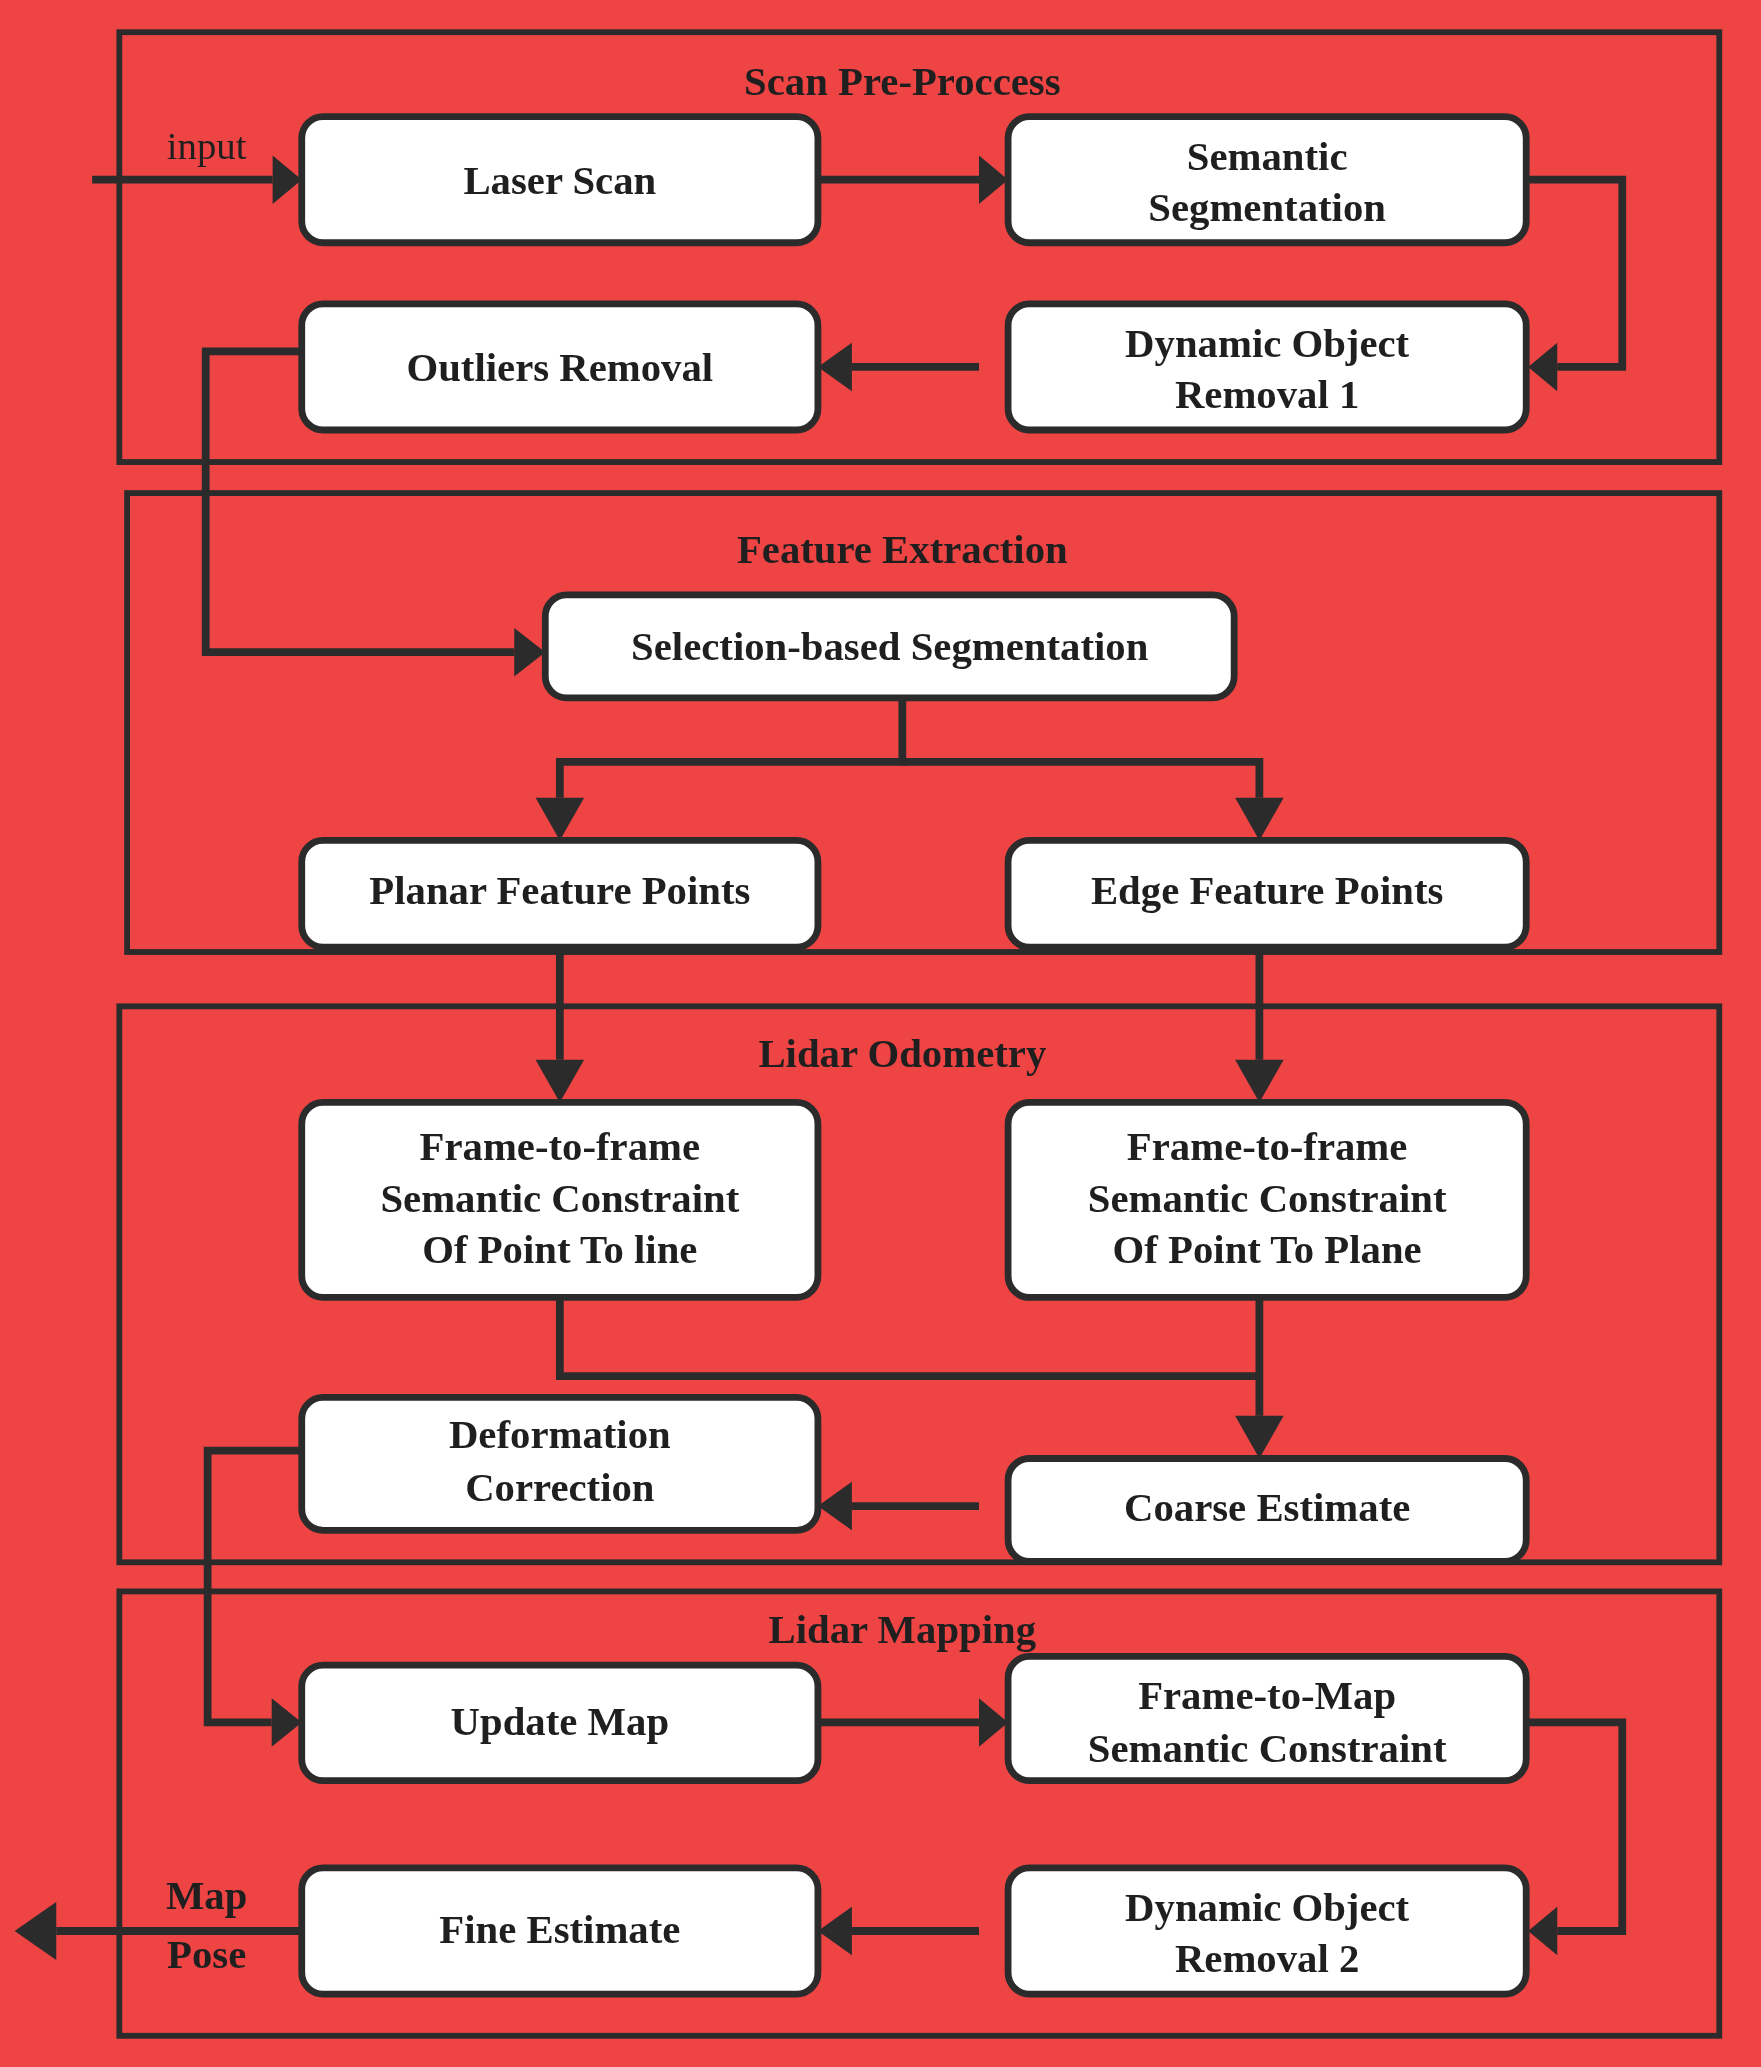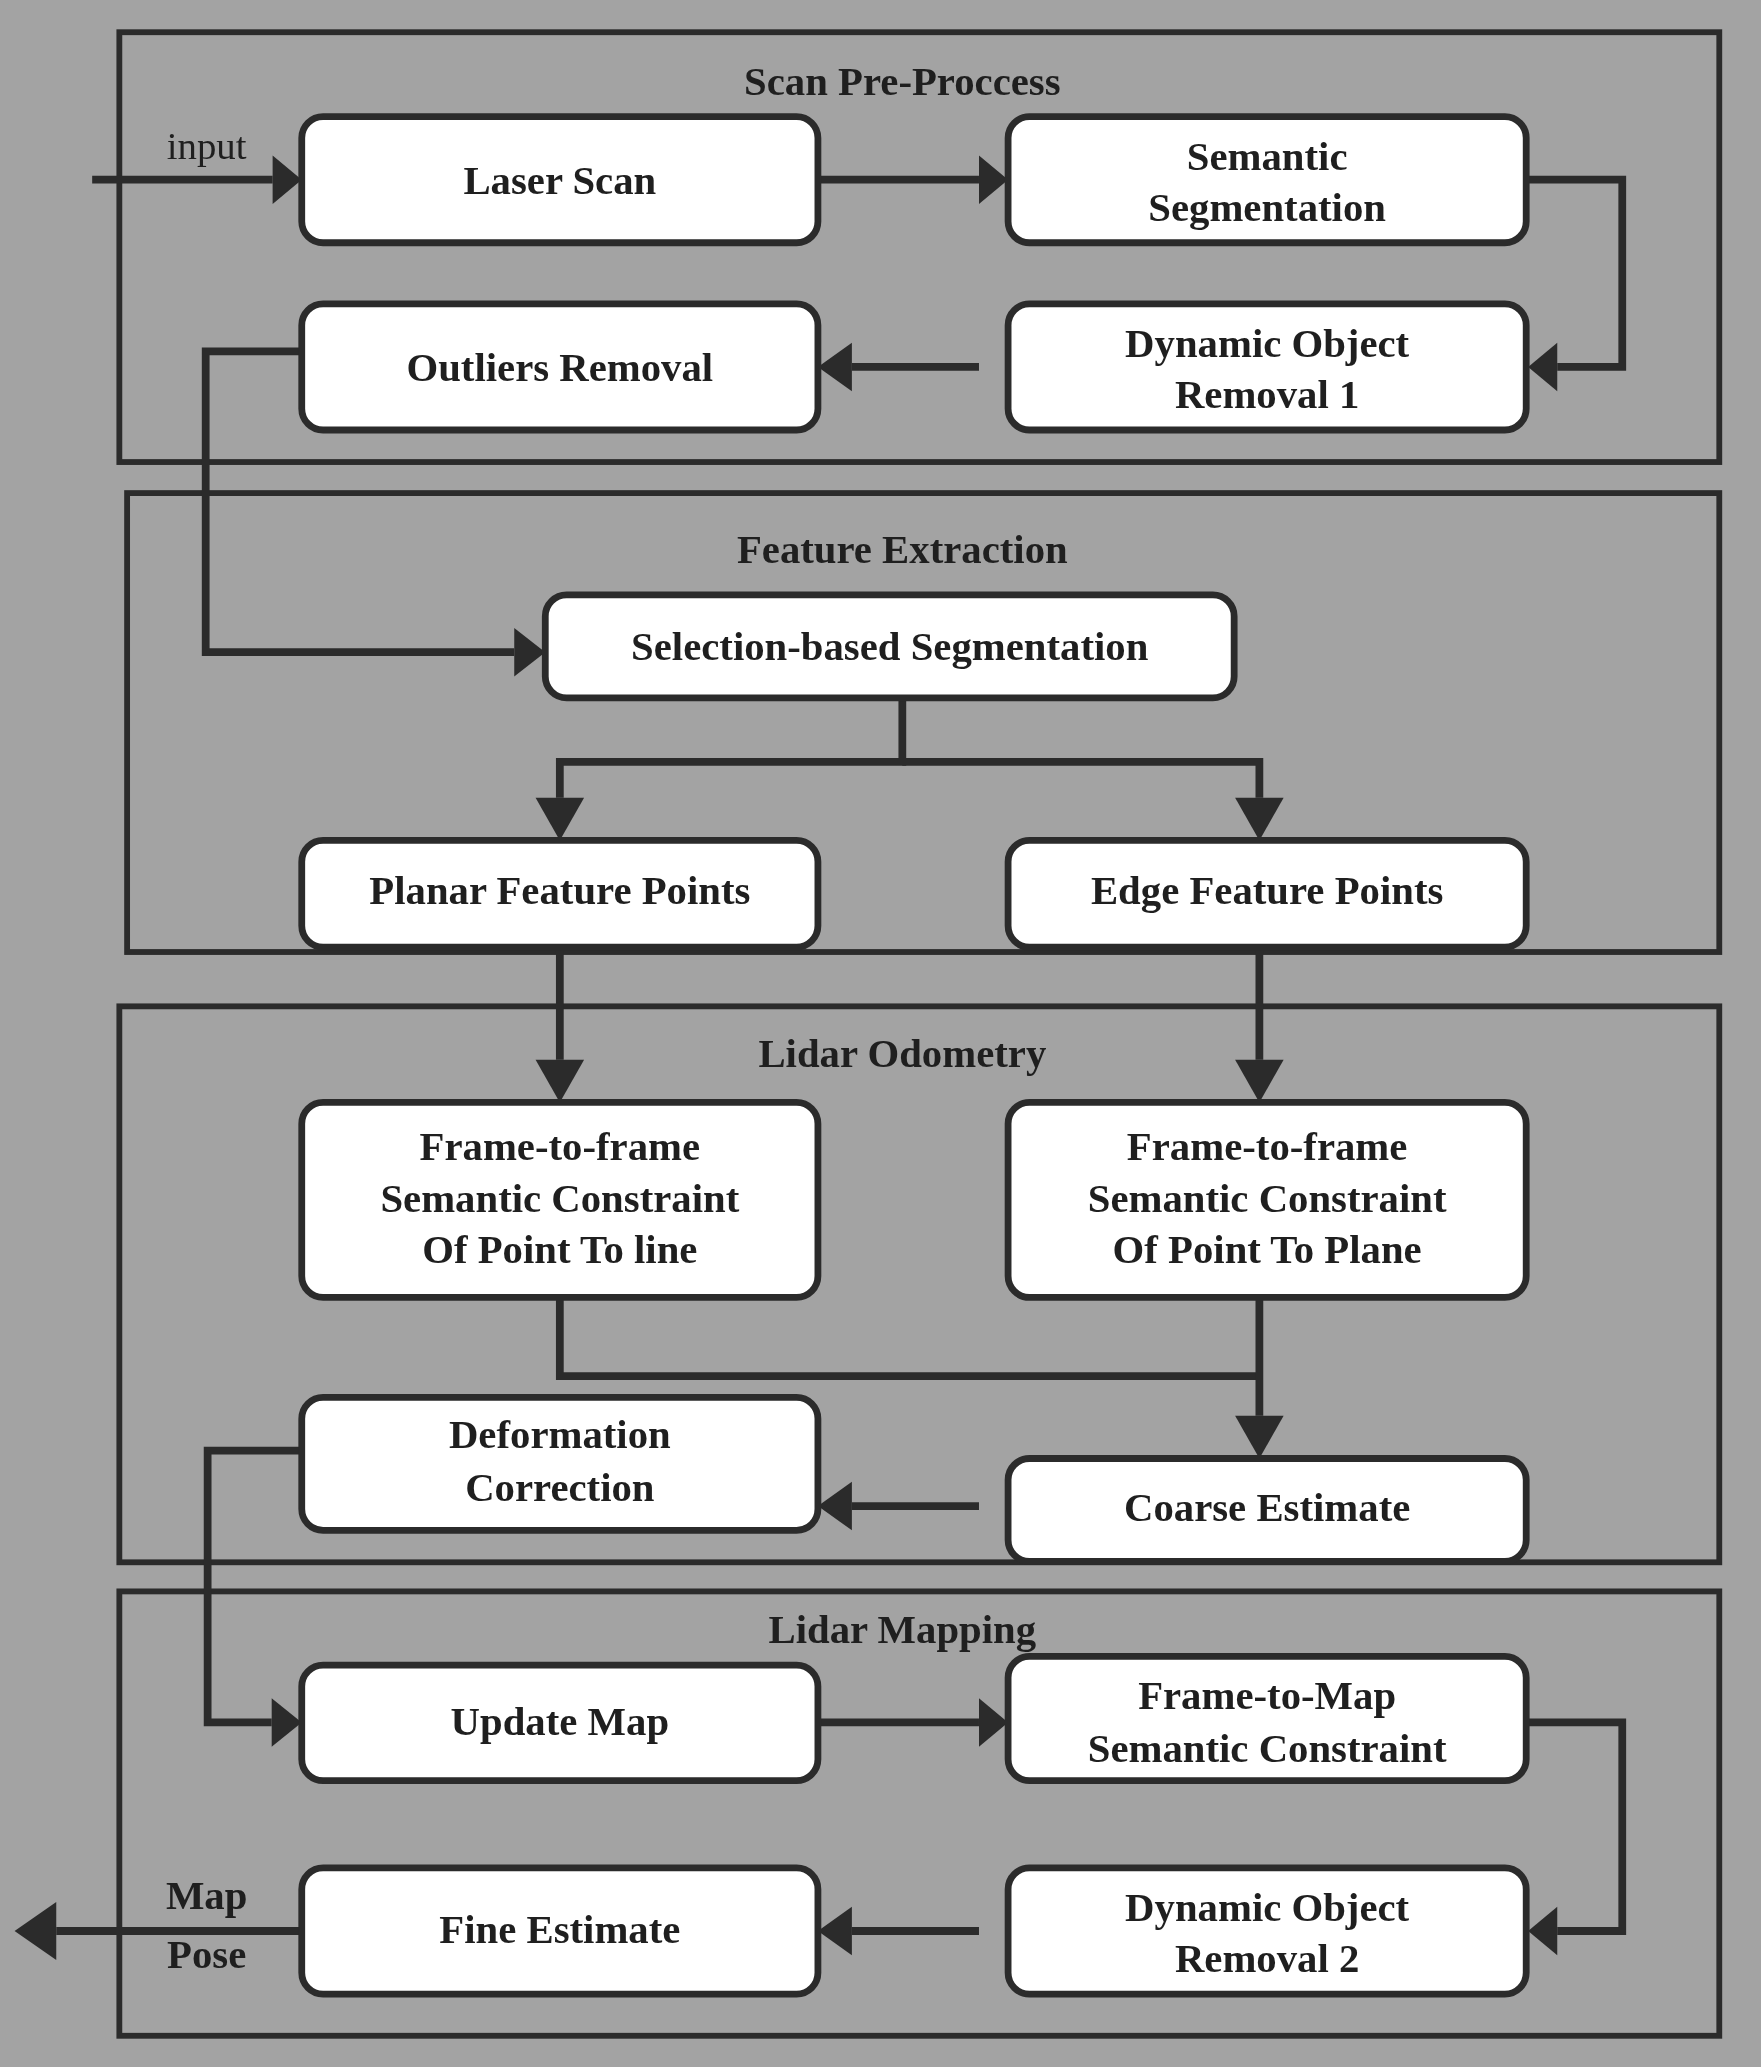--- a/index.html
+++ b/index.html
@@ -4,21 +4,21 @@
 <style>
   html, body {
     margin: 0;
     padding: 0;
     background: #ffffff;
   }
   #stage {
     position: relative;
     width: 1761px;
     height: 2068px;
-    background: #a3a3a3;
+    background: #ef4444;
     font-family: "Liberation Serif", "DejaVu Serif", serif;
   }
   svg#flow {
     display: block;
     width: 1761px;
     height: 2068px;
   }
   .sect-frame {
     fill: none;
     stroke: #2b2b2b;

